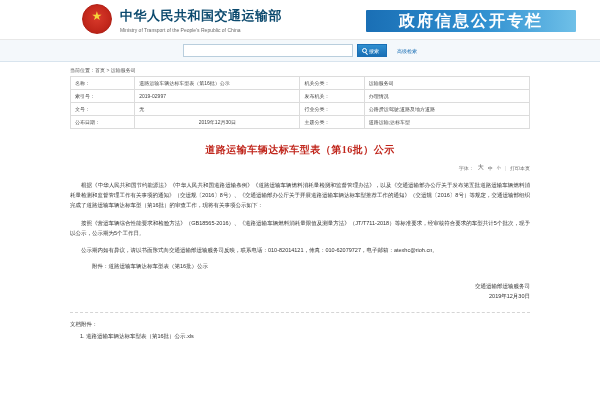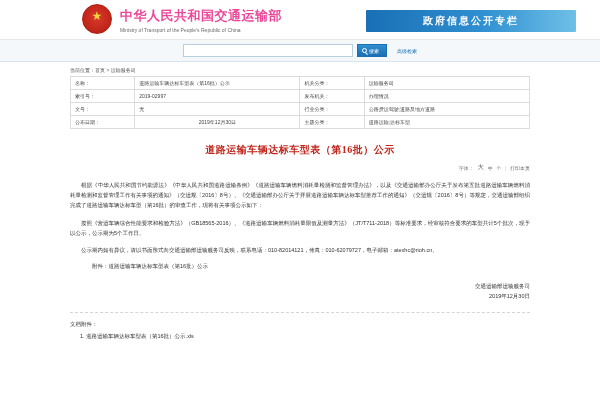--- a/index.html
+++ b/index.html
@@ -40,39 +40,39 @@
     text-align: center;
     color: #f6d53a;
     font-size: 12px;
     line-height: 12px;
   }
   .ministry { margin-left: 48px; }
   .ministry .cn {
     font-family: "Liberation Serif", serif;
     font-size: 13px;
     font-weight: bold;
-    color: #ec4899;
+    color: #0c4a6e;
     letter-spacing: 0.5px;
     white-space: nowrap;
   }
   .ministry .en {
     font-size: 5px;
     color: #6b6b6b;
     margin-top: 2px;
     white-space: nowrap;
   }
   .banner {
     position: absolute;
     right: 24px; top: 10px;
     width: 210px; height: 22px;
     background: linear-gradient(90deg, #1a6fb5 0%, #2f8fd0 55%, #6fc0e8 100%);
     border-radius: 1px;
     color: #ffffff;
     font-family: "Liberation Serif", serif;
-    font-size: 10px;
+    font-size: 16px;
     font-weight: bold;
     letter-spacing: 2px;
     display: flex;
     align-items: center;
     justify-content: center;
   }
 
   
   .searchbar {
     height: 22px;

